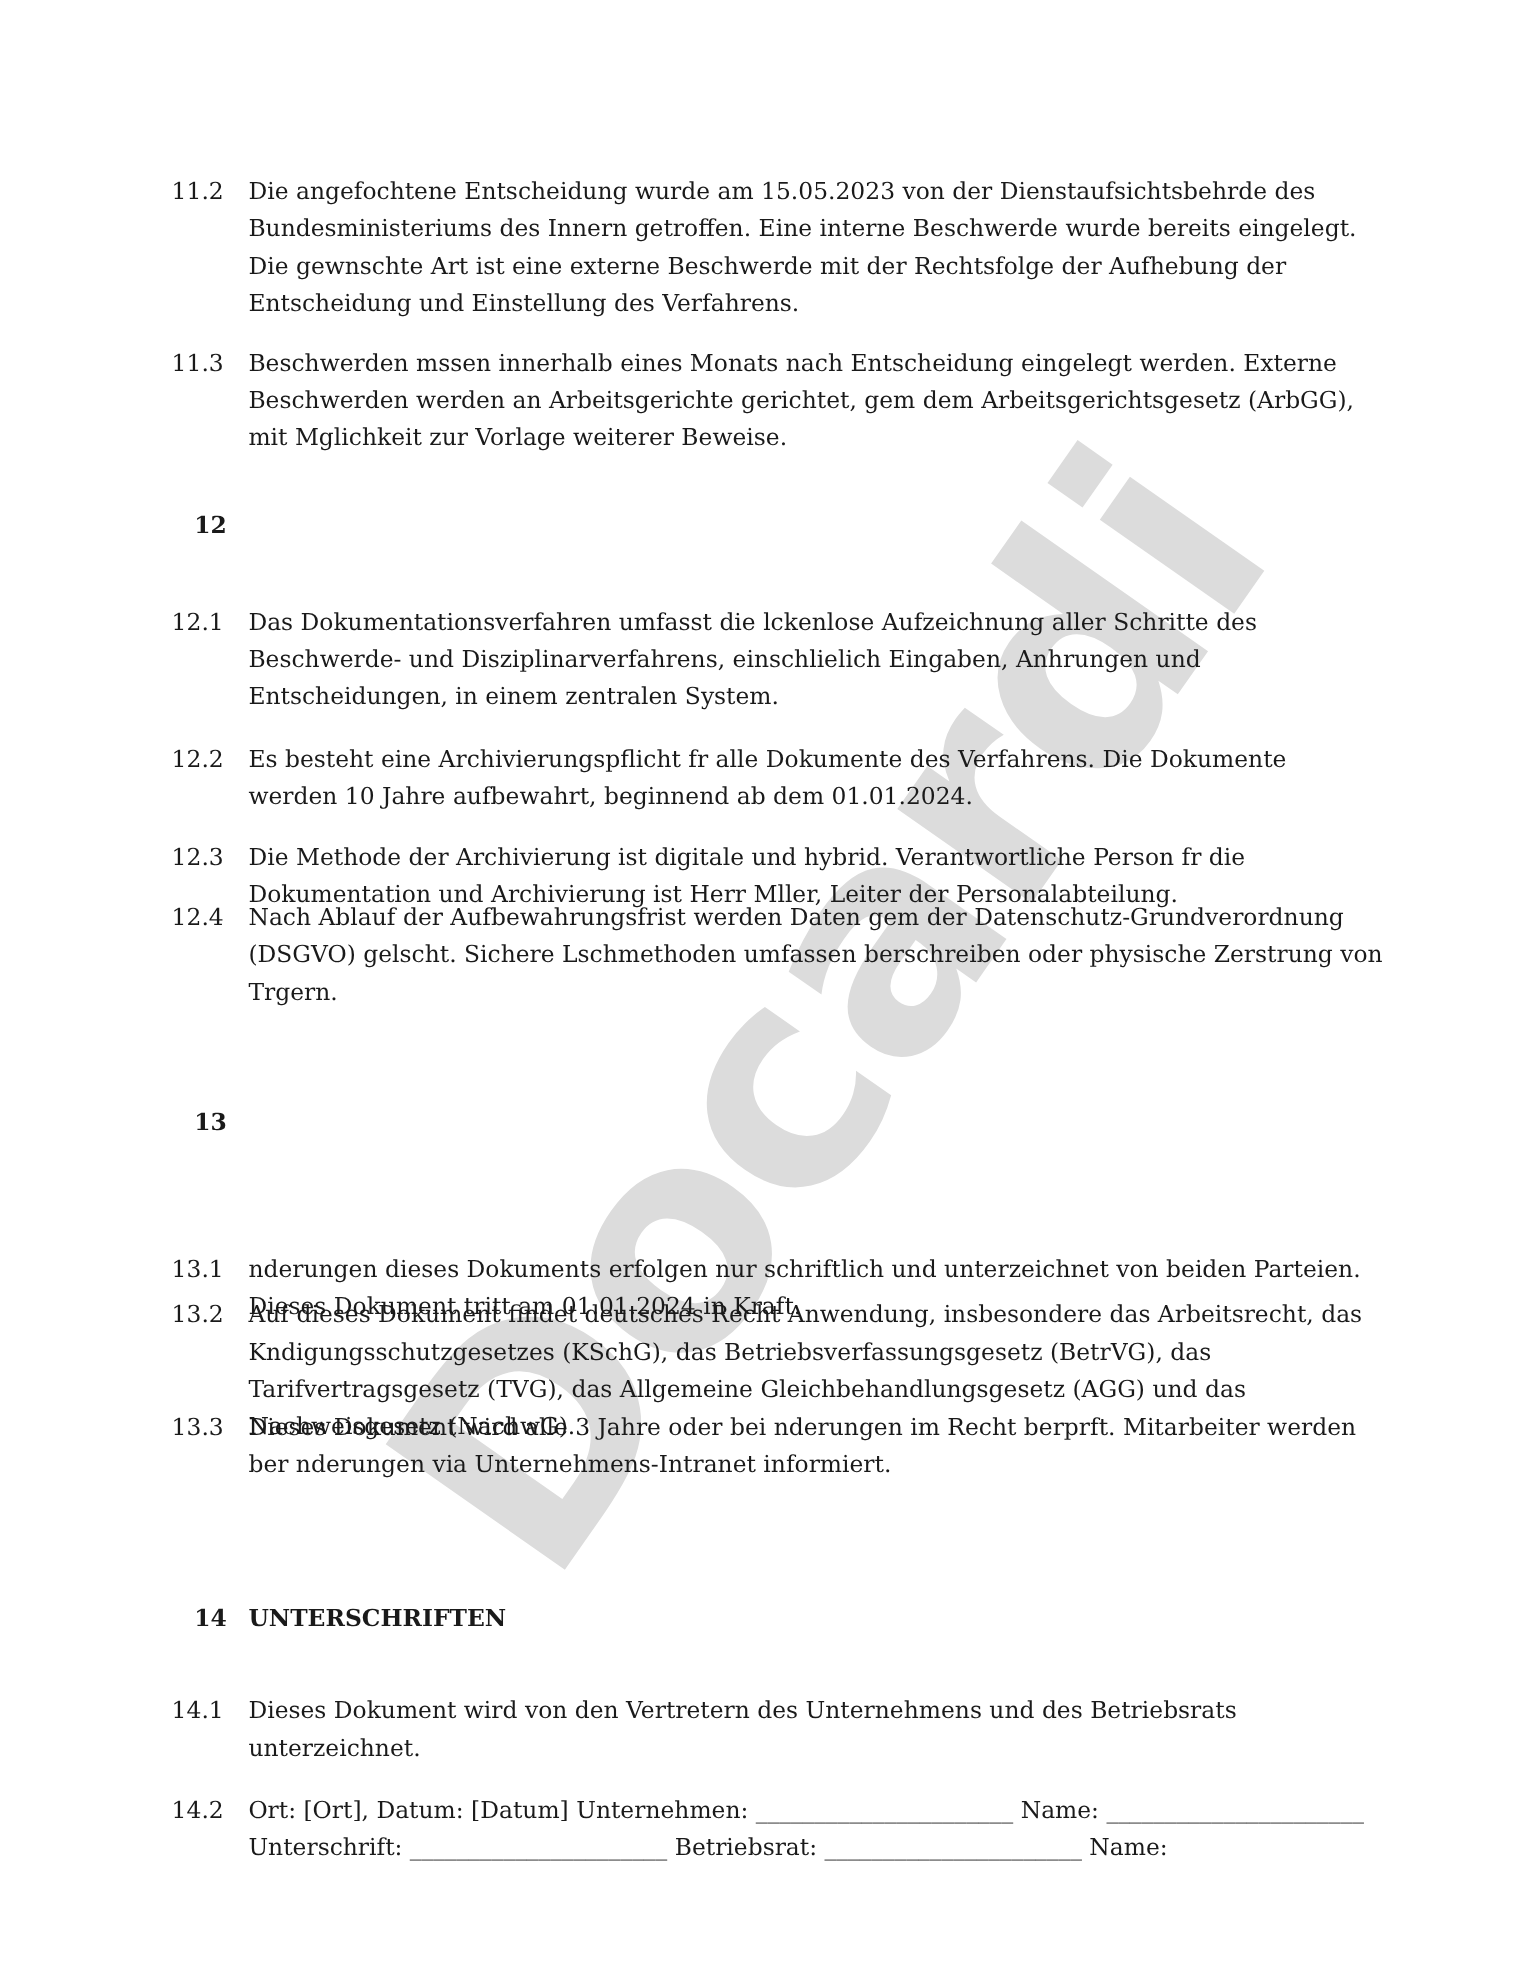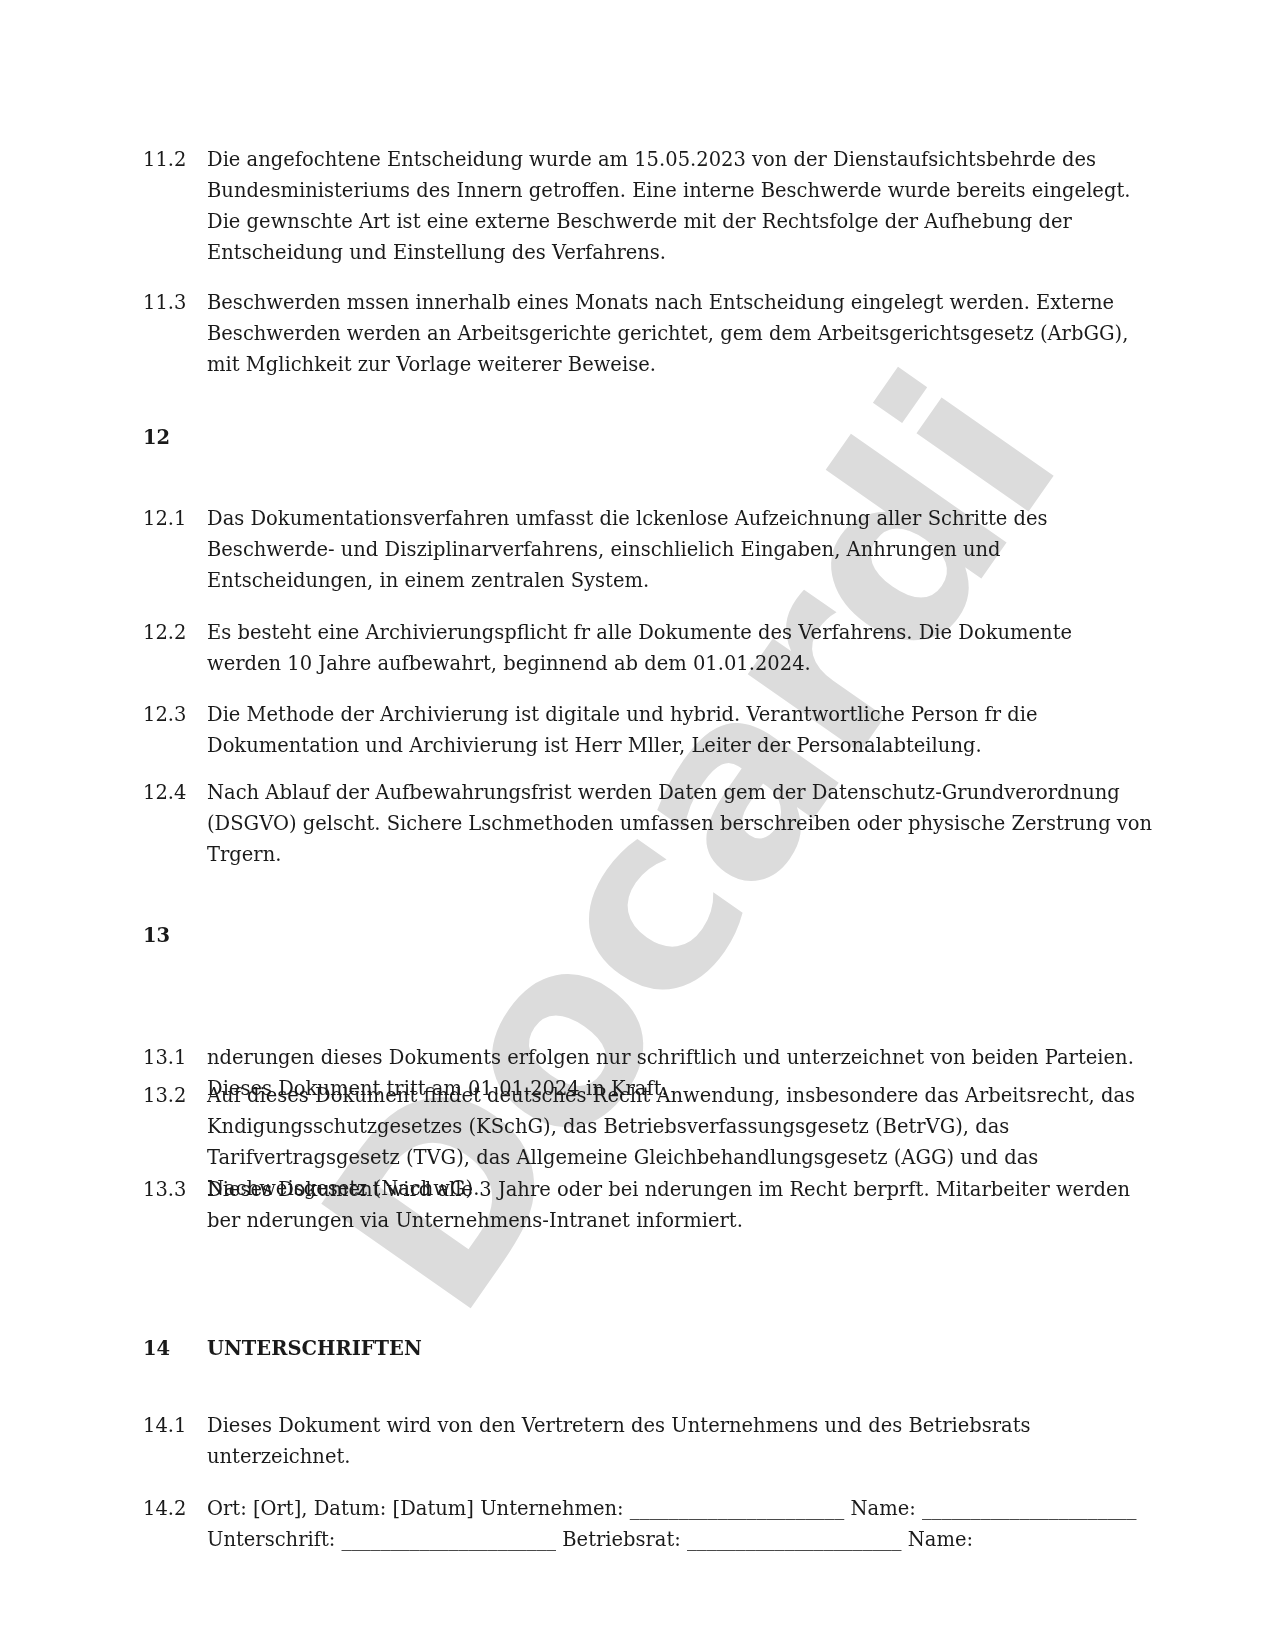--- a/index.html
+++ b/index.html
@@ -12,21 +12,21 @@
     transform: rotate(-55deg); transform-origin: 50% 50%;
     font-family: "DejaVu Sans", "Liberation Sans", sans-serif; font-weight: bold;
     font-size: 250px; color: #dcdcdc; letter-spacing: -4px; white-space: nowrap;
     text-align: center; line-height: 1; z-index: 0; user-select: none;
   }
   .block { position: absolute; left: 143px; width: 1000px; z-index: 1; }
   .item { display: flex; font-size: 19.5px; line-height: 31px; margin-top: 25px; }
   .num { width: 64px; flex: 0 0 64px; }
   .text { flex: 1; white-space: pre-line; }
   .heading { display: flex; font-weight: bold; font-size: 19.5px; line-height: 31px; }
-  .heading .num { padding-right: 18px; width: 46px; flex: 0 0 46px; }
+  .heading .num { text-align: right; padding-right: 18px; width: 46px; flex: 0 0 46px; }
 </style>
 </head>
 <body>
 
 <div class="watermark">Docardi</div>
 
 <div class="block" style="top:119px">
   <div class="item">
       <span class="num">11.2</span>
       <span class="text">Die angefochtene Entscheidung wurde am 15.05.2023 von der Dienstaufsichtsbehrde des
@@ -64,21 +64,21 @@
 werden 10 Jahre aufbewahrt, beginnend ab dem 01.01.2024.</span>
     </div>
 </div>
 <div class="block" style="top:674px">
   <div class="item">
       <span class="num">12.3</span>
       <span class="text">Die Methode der Archivierung ist digitale und hybrid. Verantwortliche Person fr die
 Dokumentation und Archivierung ist Herr Mller, Leiter der Personalabteilung.</span>
     </div>
 </div>
-<div class="block" style="top:752px; width:1010px">
+<div class="block" style="top:724px; width:1010px">
   <div class="item">
       <span class="num">12.4</span>
       <span class="text">Nach Ablauf der Aufbewahrungsfrist werden Daten gem der Datenschutz-Grundverordnung
 (DSGVO) gelscht. Sichere Lschmethoden umfassen berschreiben oder physische Zerstrung von
 Trgern.</span>
     </div>
 </div>
 
 <div class="block" style="top:920px">
   <div class="heading">

